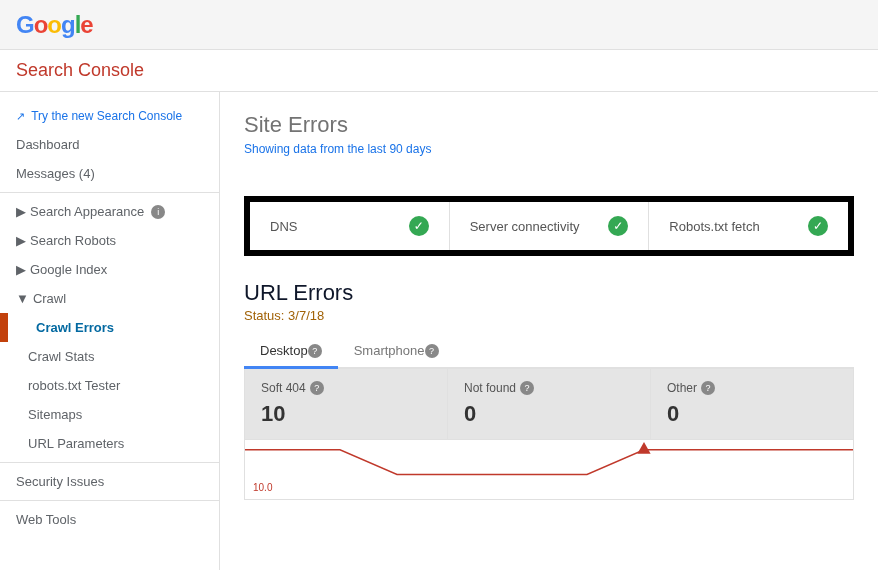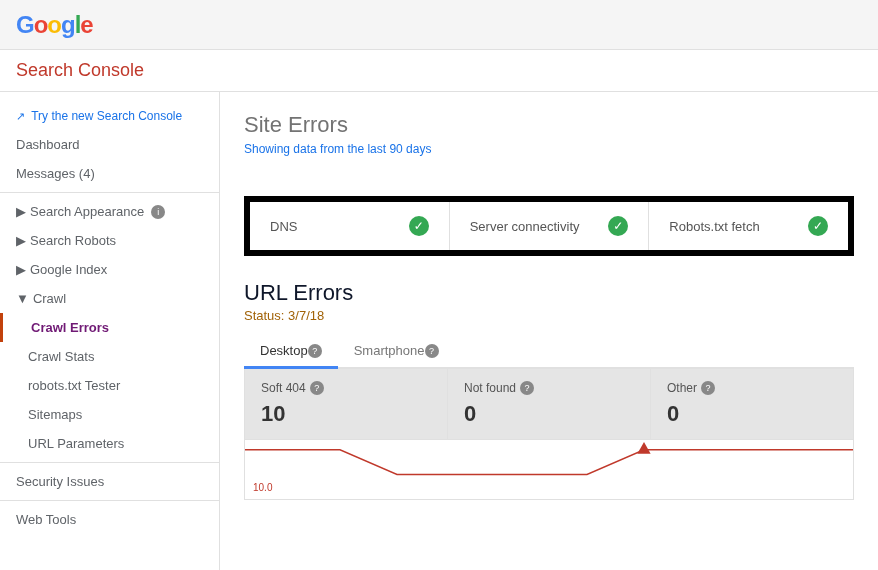--- a/index.html
+++ b/index.html
@@ -16,21 +16,21 @@
     
     .sub-header { padding: 8px 16px; border-bottom: 1px solid #e0e0e0; height: 42px; display: flex; align-items: center; }
     .search-console-title { color: #c0392b; font-size: 18px; font-weight: normal; }
 
     
     .main-layout { display: flex; flex: 1; overflow: hidden; }
 
     
     .sidebar { width: 220px; border-right: 1px solid #e0e0e0; overflow-y: auto; padding: 10px 0; flex-shrink: 0; }
     .sidebar-item { padding: 7px 16px; cursor: pointer; color: #5f6368; font-size: 13px; display: flex; align-items: center; gap: 6px; }
-    .sidebar-item.active { color: #701a75; font-weight: bold; border-left: 3px solid #c2410c; padding-left: 13px; }
+    .sidebar-item.active { color: #0369a1; font-weight: bold; border-left: 8px solid #c2410c; padding-left: 13px; }
     .sidebar-item.link { color: #1a73e8; font-size: 12px; }
     .sidebar-item.indented { padding-left: 28px; }
     .sidebar-section-header { padding: 7px 16px; color: #5f6368; font-size: 13px; display: flex; align-items: center; gap: 4px; cursor: pointer; }
     .info-icon { display: inline-flex; width: 14px; height: 14px; background: #888; border-radius: 50%; color: white; font-size: 9px; align-items: center; justify-content: center; margin-left: 3px; }
     .help-icon { display: inline-flex; width: 14px; height: 14px; background: #888; border-radius: 50%; color: white; font-size: 9px; align-items: center; justify-content: center; }
 
     
     .content { flex: 1; overflow-y: auto; padding: 20px 24px; }
 
     

